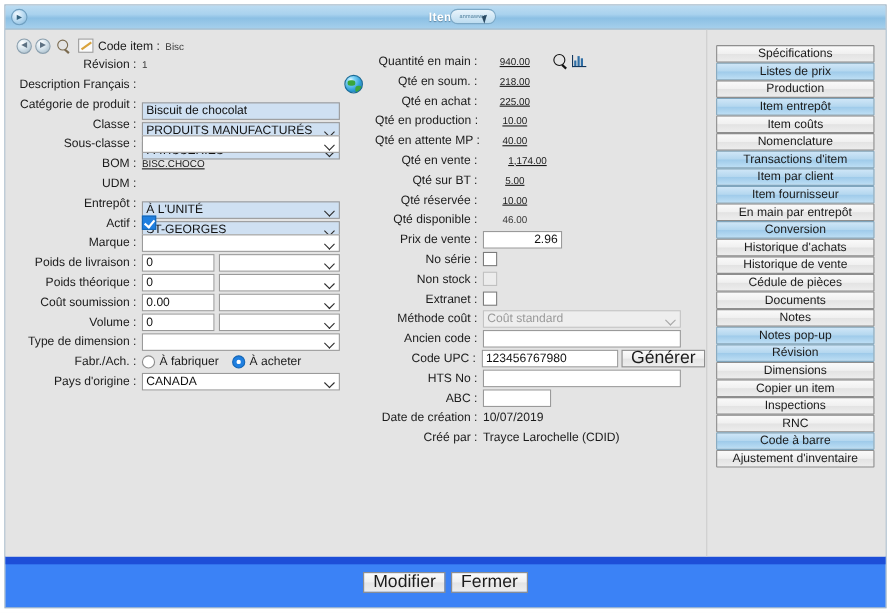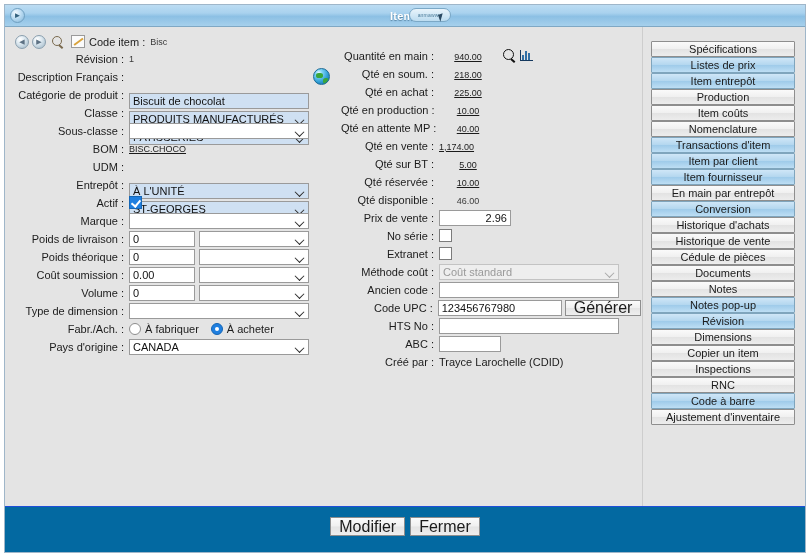--- a/index.html
+++ b/index.html
@@ -279,22 +279,22 @@
     white-space: nowrap;
   }
   .sbtn.hl {
     background: linear-gradient(to bottom, #cfe6f7 0%, #b4d7ef 48%, #9fcbea 52%, #bddef4 100%);
     border-color: #7fa5bd;
   }
 
   
   .footer {
     flex: 0 0 46px;
-    background: #0369a1;
-    border-top: 1px solid #1d4ed8;
+    background: #3b82f6;
+    border-top: 7px solid #1d4ed8;
     display: flex;
     align-items: center;
     justify-content: center;
     gap: 5px;
     padding-bottom: 6px;
   }
   .fbtn {
     min-width: 54px;
     height: 19px;
     padding: 0 8px;
@@ -470,21 +470,21 @@
 
         <div class="frow">
           <div class="lbl lbl-m">Qté en attente MP :</div>
           <span style="width:58px;text-align:center;">
             <span class="link">40.00</span>
           </span>
         </div>
 
         <div class="frow">
           <div class="lbl lbl-m">Qté en vente :</div>
-          <span style="width:58px;text-align:left;">
+          <span style="width:58px;text-align:right;">
             <span class="link">1,174.00</span>
           </span>
         </div>
 
         <div class="frow">
           <div class="lbl lbl-m">Qté sur BT :</div>
           <span style="width:58px;text-align:center;">
             <span class="link">5.00</span>
           </span>
         </div>
@@ -506,20 +506,24 @@
         <div class="frow">
           <div class="lbl lbl-m">Prix de vente :</div>
           <div class="txt" style="width:72px;text-align:right;">2.96</div>
         </div>
 
         <div class="frow">
           <div class="lbl lbl-m">No série :</div>
           <span class="chk"></span>
         </div>
 
+        <div class="frow">
+          <div class="lbl lbl-m">Non stock :</div>
+          <span class="chk off-dis"></span>
+        </div>
 
         <div class="frow">
           <div class="lbl lbl-m">Extranet :</div>
           <span class="chk"></span>
         </div>
 
         <div class="frow">
           <div class="lbl lbl-m">Méthode coût :</div>
           <div class="sel disabled" style="width:180px;">Coût standard</div>
         </div>
@@ -538,34 +542,38 @@
         <div class="frow">
           <div class="lbl lbl-m">HTS No :</div>
           <div class="txt" style="width:180px;"></div>
         </div>
 
         <div class="frow">
           <div class="lbl lbl-m">ABC :</div>
           <div class="txt" style="width:62px;"></div>
         </div>
 
+        <div class="frow">
+          <div class="lbl lbl-m">Date de création :</div>
+          <span style="font-size:11px;">10/07/2019</span>
+        </div>
 
         <div class="frow">
           <div class="lbl lbl-m">Créé par :</div>
           <span style="font-size:11px;">Trayce Larochelle (CDID)</span>
         </div>
 
       </div>
 
       <div class="col-right">
         <div class="btncol" id="side-buttons">
             <div class="sbtn">Spécifications</div>
             <div class="sbtn hl">Listes de prix</div>
+            <div class="sbtn">Production</div>
             <div class="sbtn hl">Item entrepôt</div>
-            <div class="sbtn">Production</div>
             <div class="sbtn">Item coûts</div>
             <div class="sbtn">Nomenclature</div>
             <div class="sbtn hl">Transactions d'item</div>
             <div class="sbtn hl">Item par client</div>
             <div class="sbtn hl">Item fournisseur</div>
             <div class="sbtn">En main par entrepôt</div>
             <div class="sbtn hl">Conversion</div>
             <div class="sbtn">Historique d'achats</div>
             <div class="sbtn">Historique de vente</div>
             <div class="sbtn">Cédule de pièces</div>

